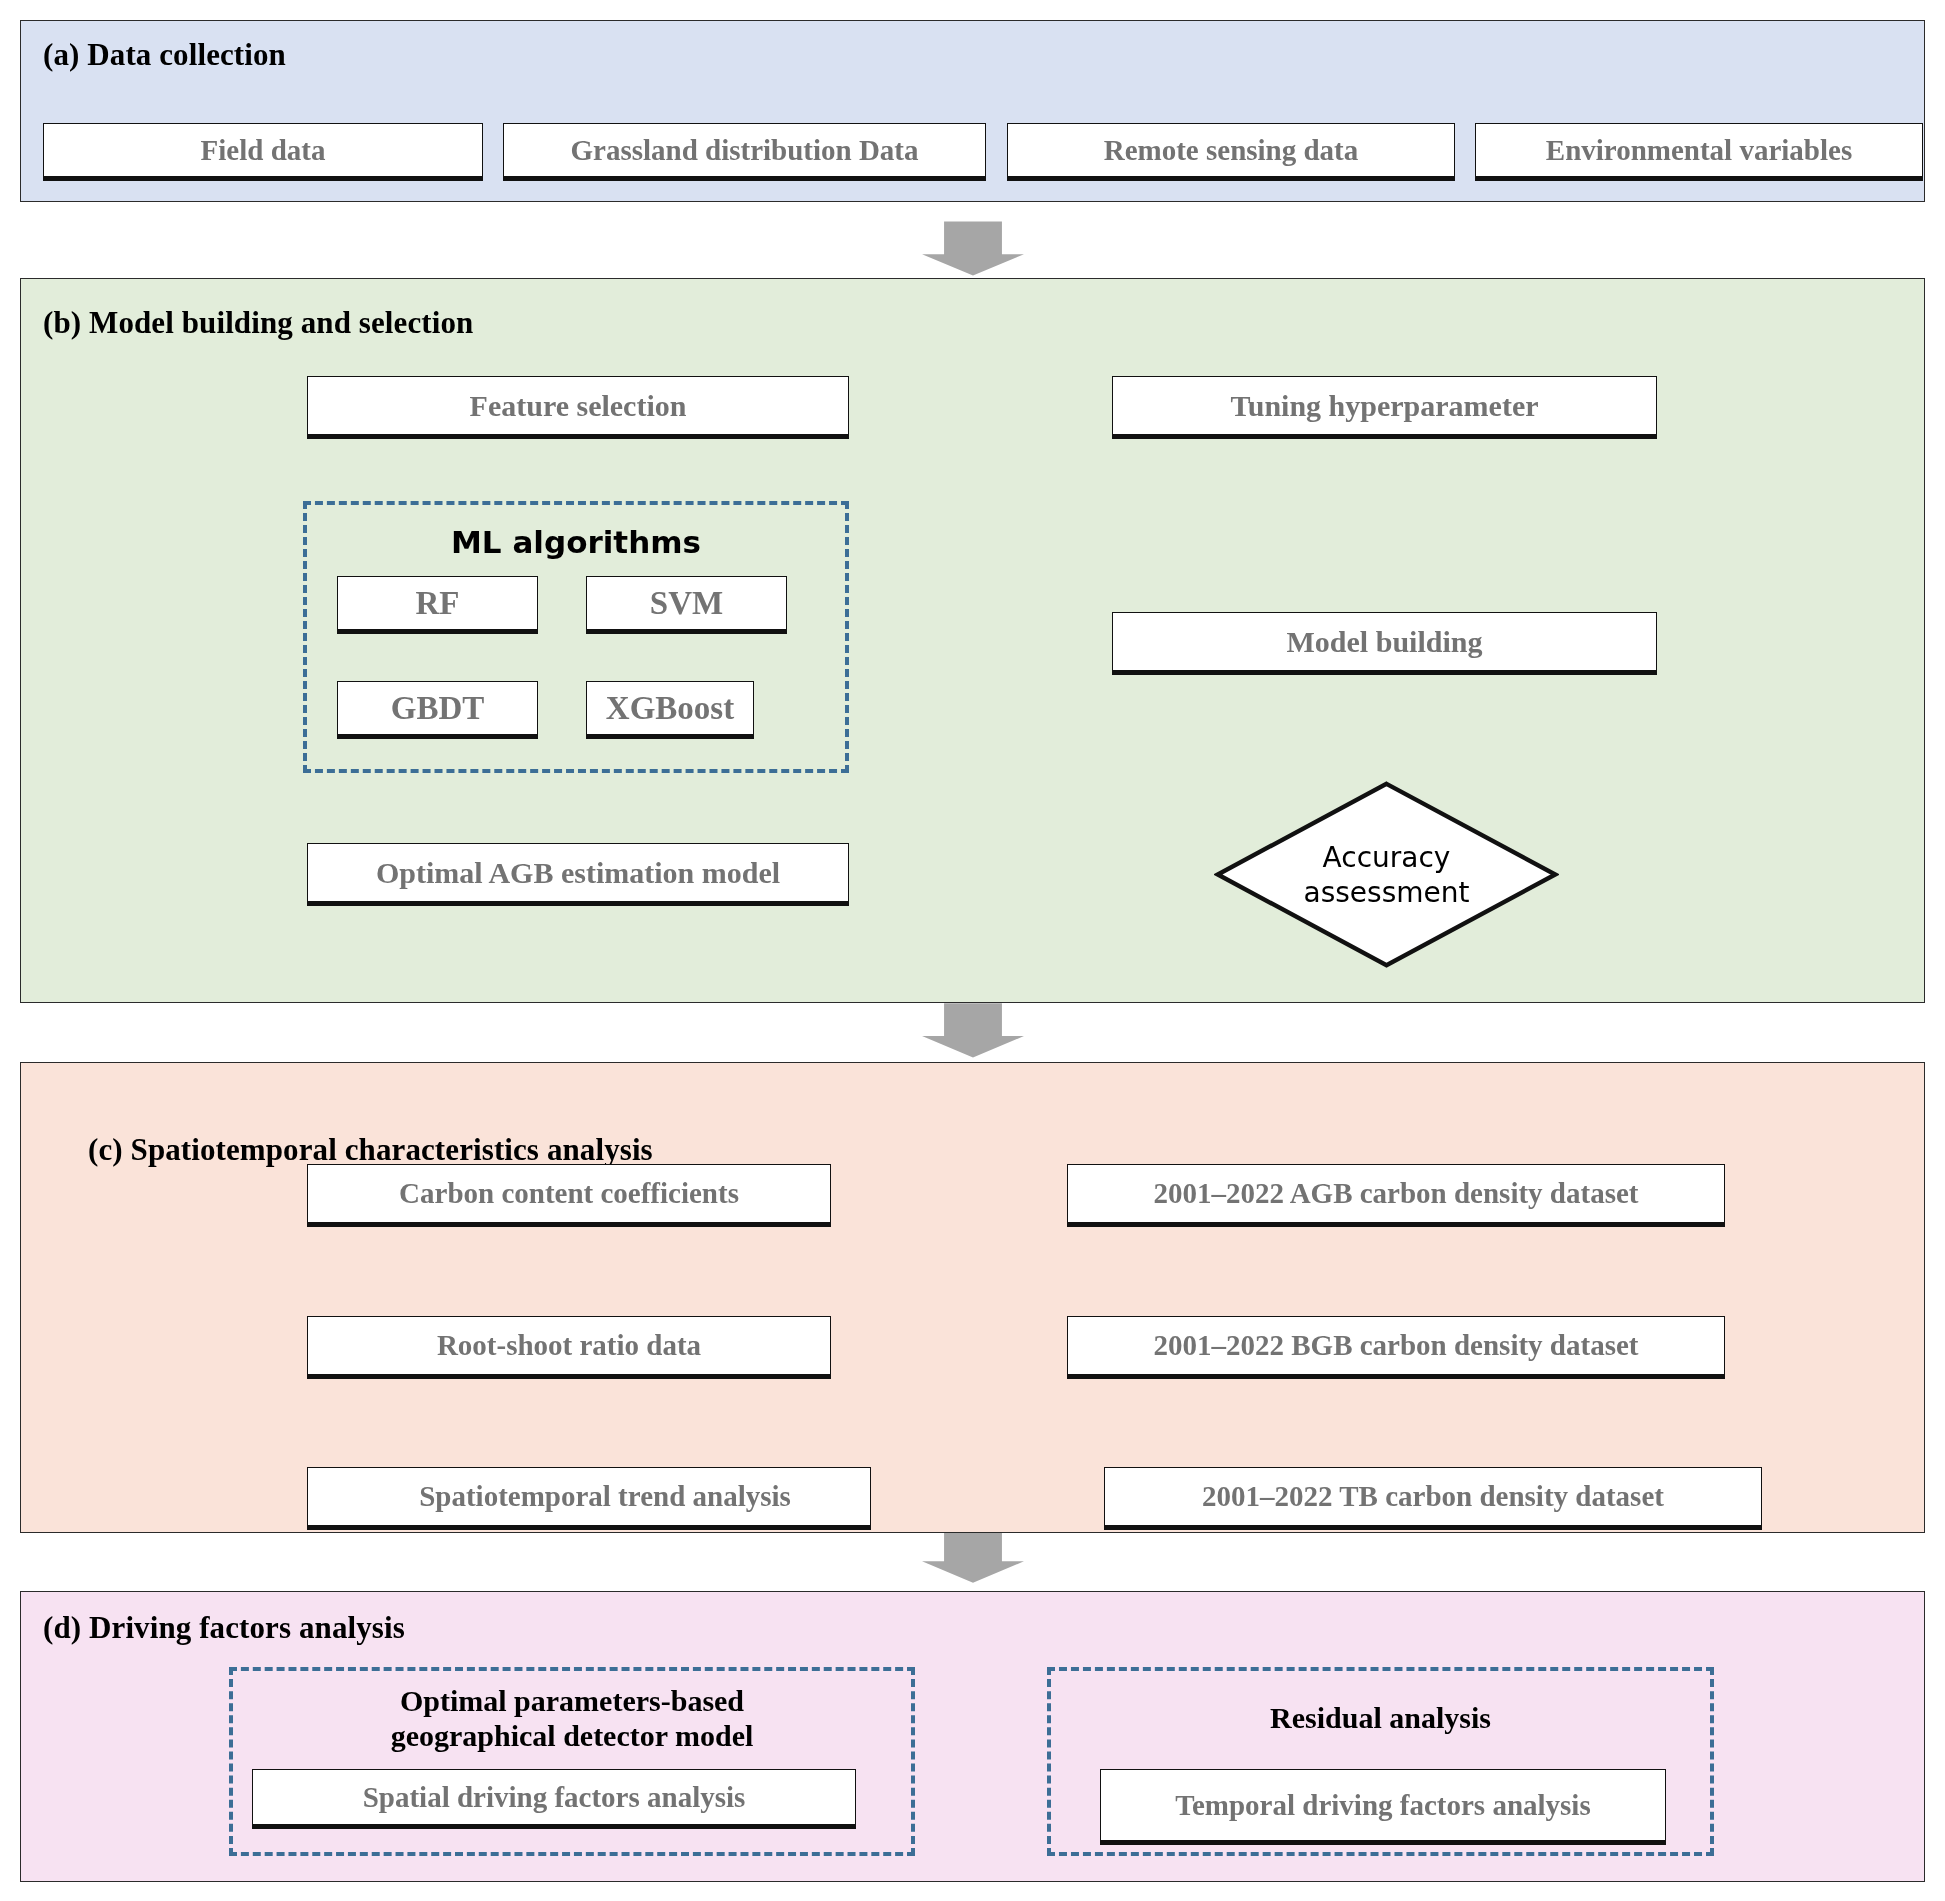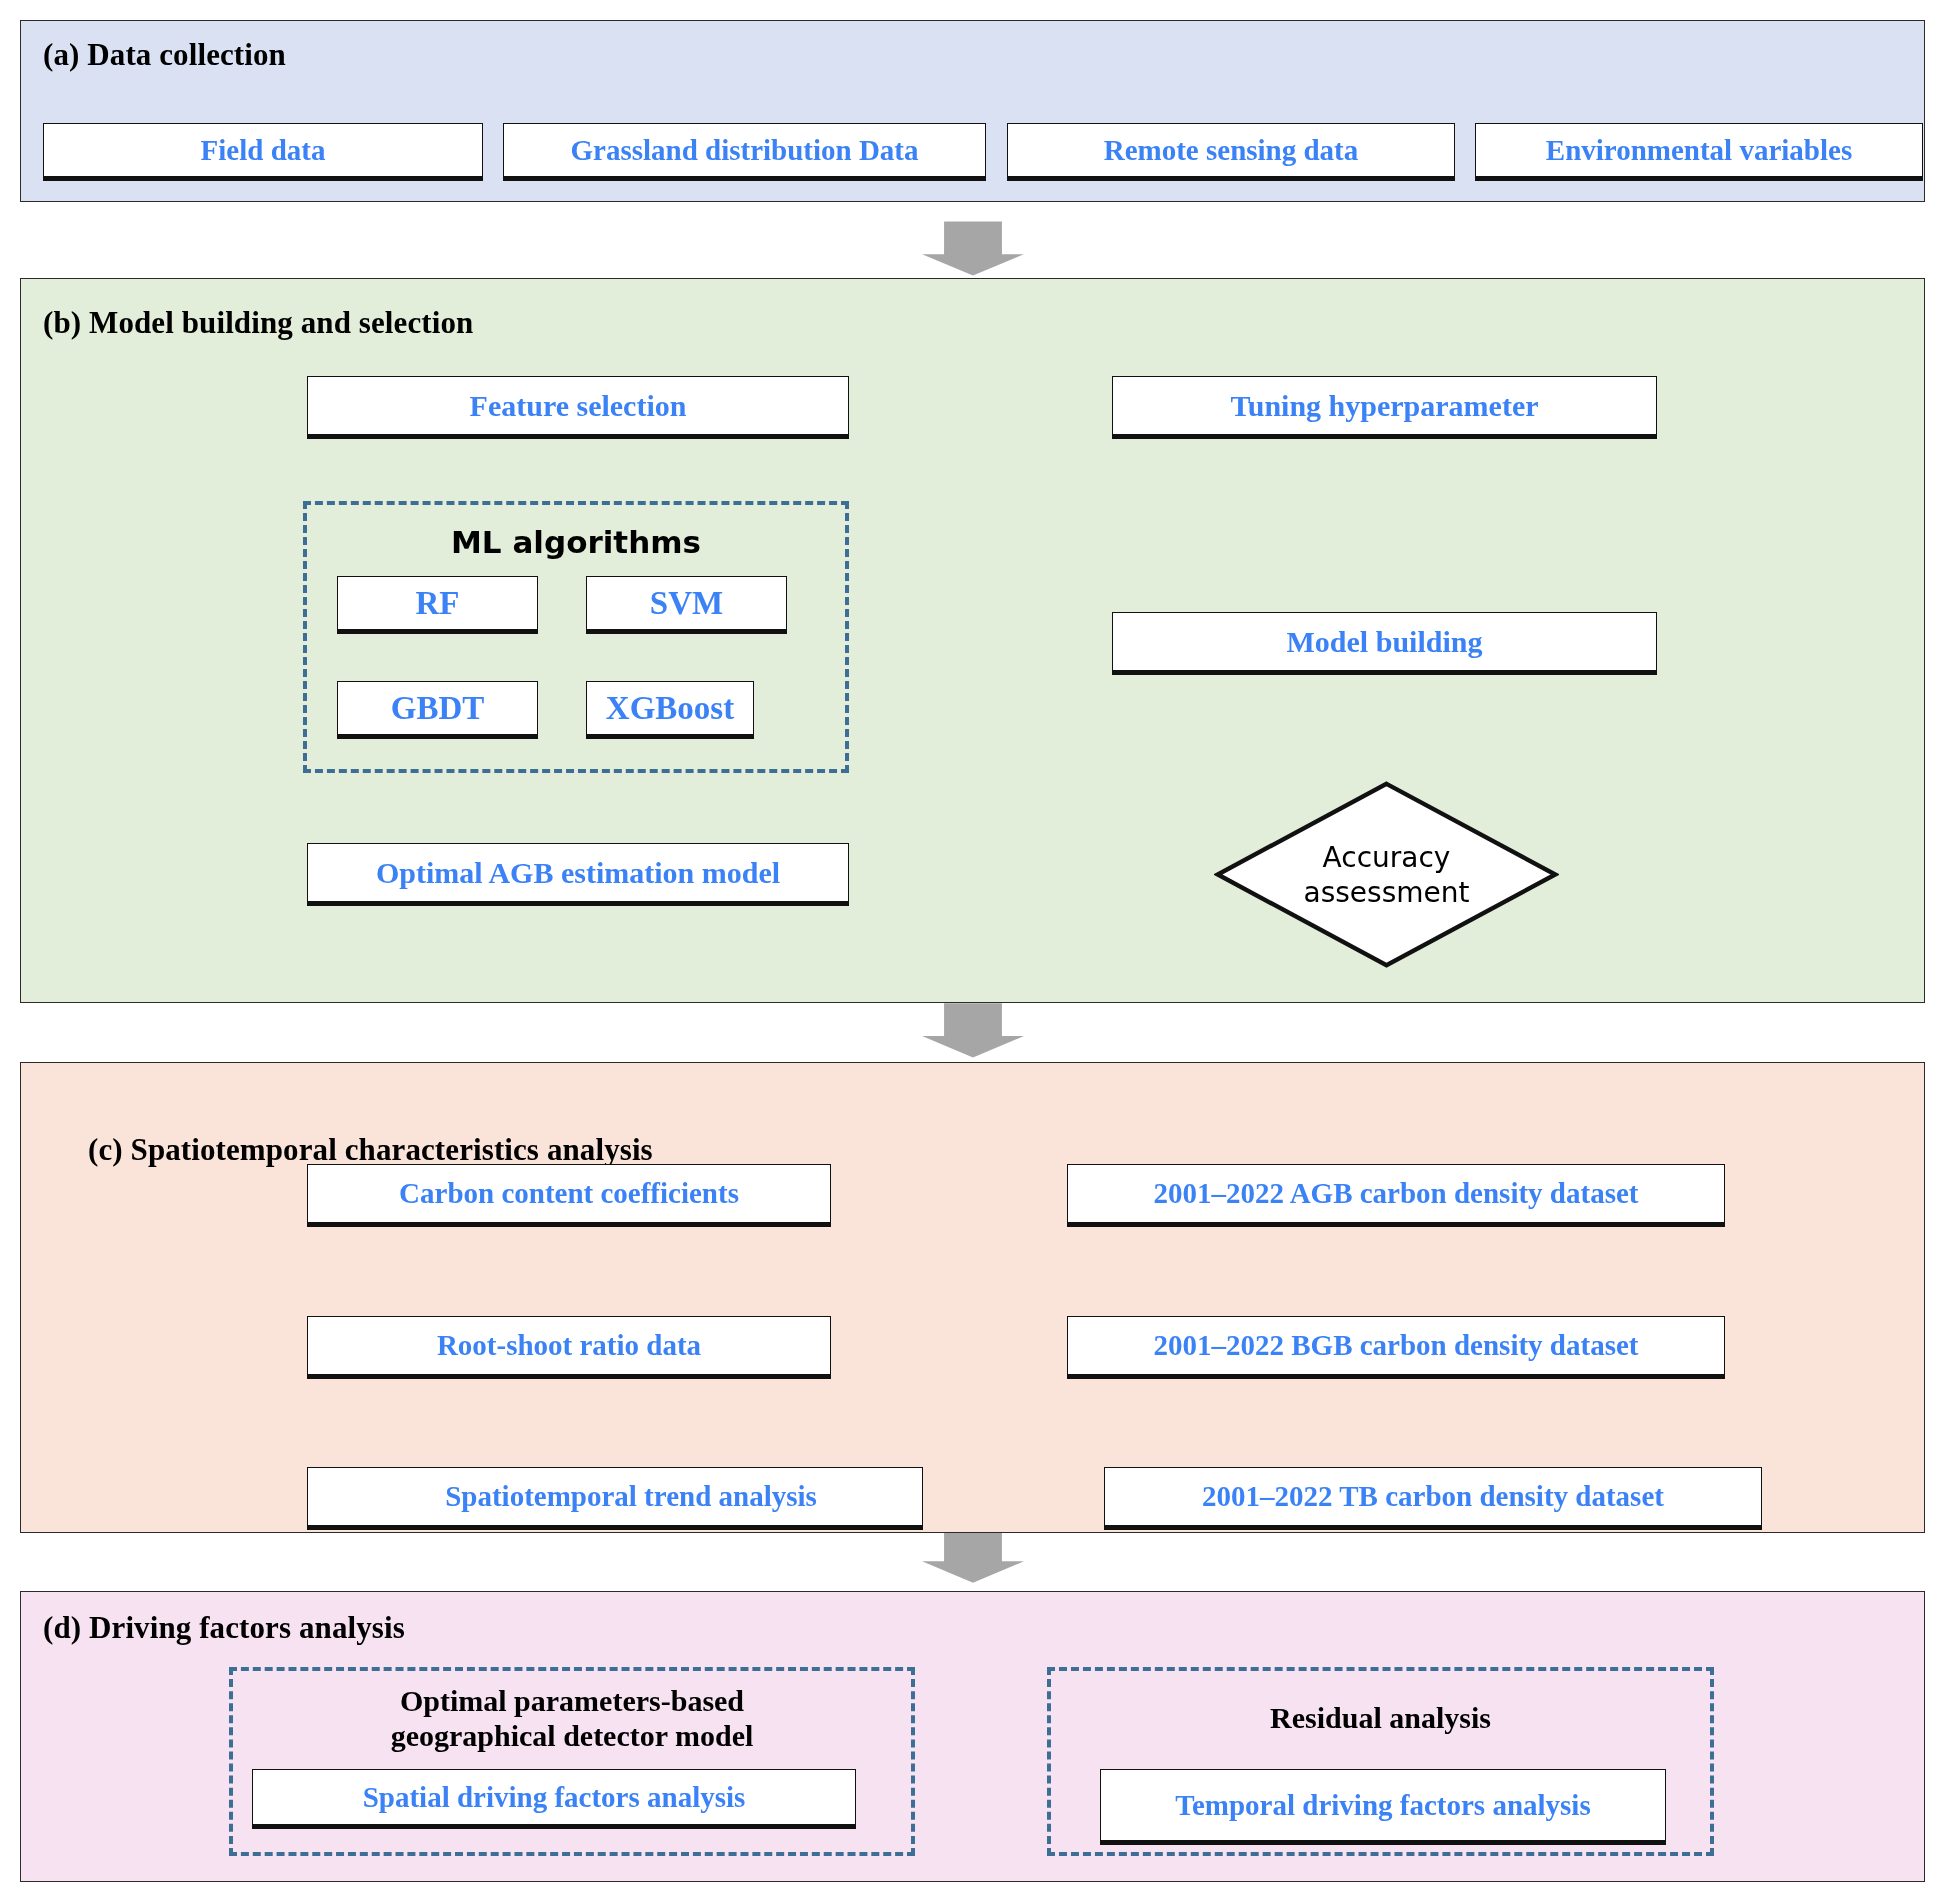--- a/index.html
+++ b/index.html
@@ -32,21 +32,21 @@
     box-sizing:border-box;
     background:#ffffff;
     border:1.9px solid #111;
     border-bottom-width:5px;
     display:flex;
     align-items:center;
     justify-content:center;
     text-align:center;
     font-weight:bold;
     line-height:1.12;
-    color:#3b82f6;
+    color:#737373;
   }
 
   
   .dashgroup{
     position:absolute;
     box-sizing:border-box;
     border:4.4px dashed #3c6e96;
     background:transparent;
   }
   .dashlabel{
@@ -158,21 +158,21 @@
   <div class="panel" style="left:20px;top:1062px;width:1905px;height:471px;background:#fae3d9;">
   </div>
   <div class="panel-title" style="left:43px;top:1134px;margin-left:45px;">(c) Spatiotemporal characteristics analysis</div>
 
   <div class="box" style="left:307px;top:1164px;width:524px;height:63px;font-size:29px;">Carbon content coefficients</div>
   <div class="box" style="left:1067px;top:1164px;width:658px;height:63px;font-size:29px;">2001–2022 AGB carbon density dataset</div>
 
   <div class="box" style="left:307px;top:1316px;width:524px;height:63px;font-size:29px;">Root-shoot ratio data</div>
   <div class="box" style="left:1067px;top:1316px;width:658px;height:63px;font-size:29px;">2001–2022 BGB carbon density dataset</div>
 
-  <div class="box" style="left:307px;top:1467px;width:616px;height:63px;font-size:29px;padding-left:32px;">Spatiotemporal trend analysis</div>
+  <div class="box" style="left:307px;top:1467px;width:564px;height:63px;font-size:29px;padding-left:32px;">Spatiotemporal trend analysis</div>
   <div class="box" style="left:1067px;top:1467px;width:658px;height:63px;font-size:29px;margin-left:37px;">2001–2022 TB carbon density dataset</div>
 
   <div class="panel" style="left:20px;top:1591px;width:1905px;height:291px;background:#f7e2f2;">
   </div>
   <div class="panel-title" style="left:43px;top:1612px;">(d) Driving factors analysis</div>
 
   <div class="dashgroup" style="left:229px;top:1667px;width:686px;height:189px;"></div>
   <div class="dashlabel serif" style="left:229px;top:1684px;width:686px;font-size:30px;">Optimal parameters-based</div>
   <div class="dashlabel serif" style="left:229px;top:1719px;width:686px;font-size:30px;">geographical detector model</div>
   <div class="box" style="left:252px;top:1769px;width:604px;height:60px;font-size:29px;">Spatial driving factors analysis</div>

